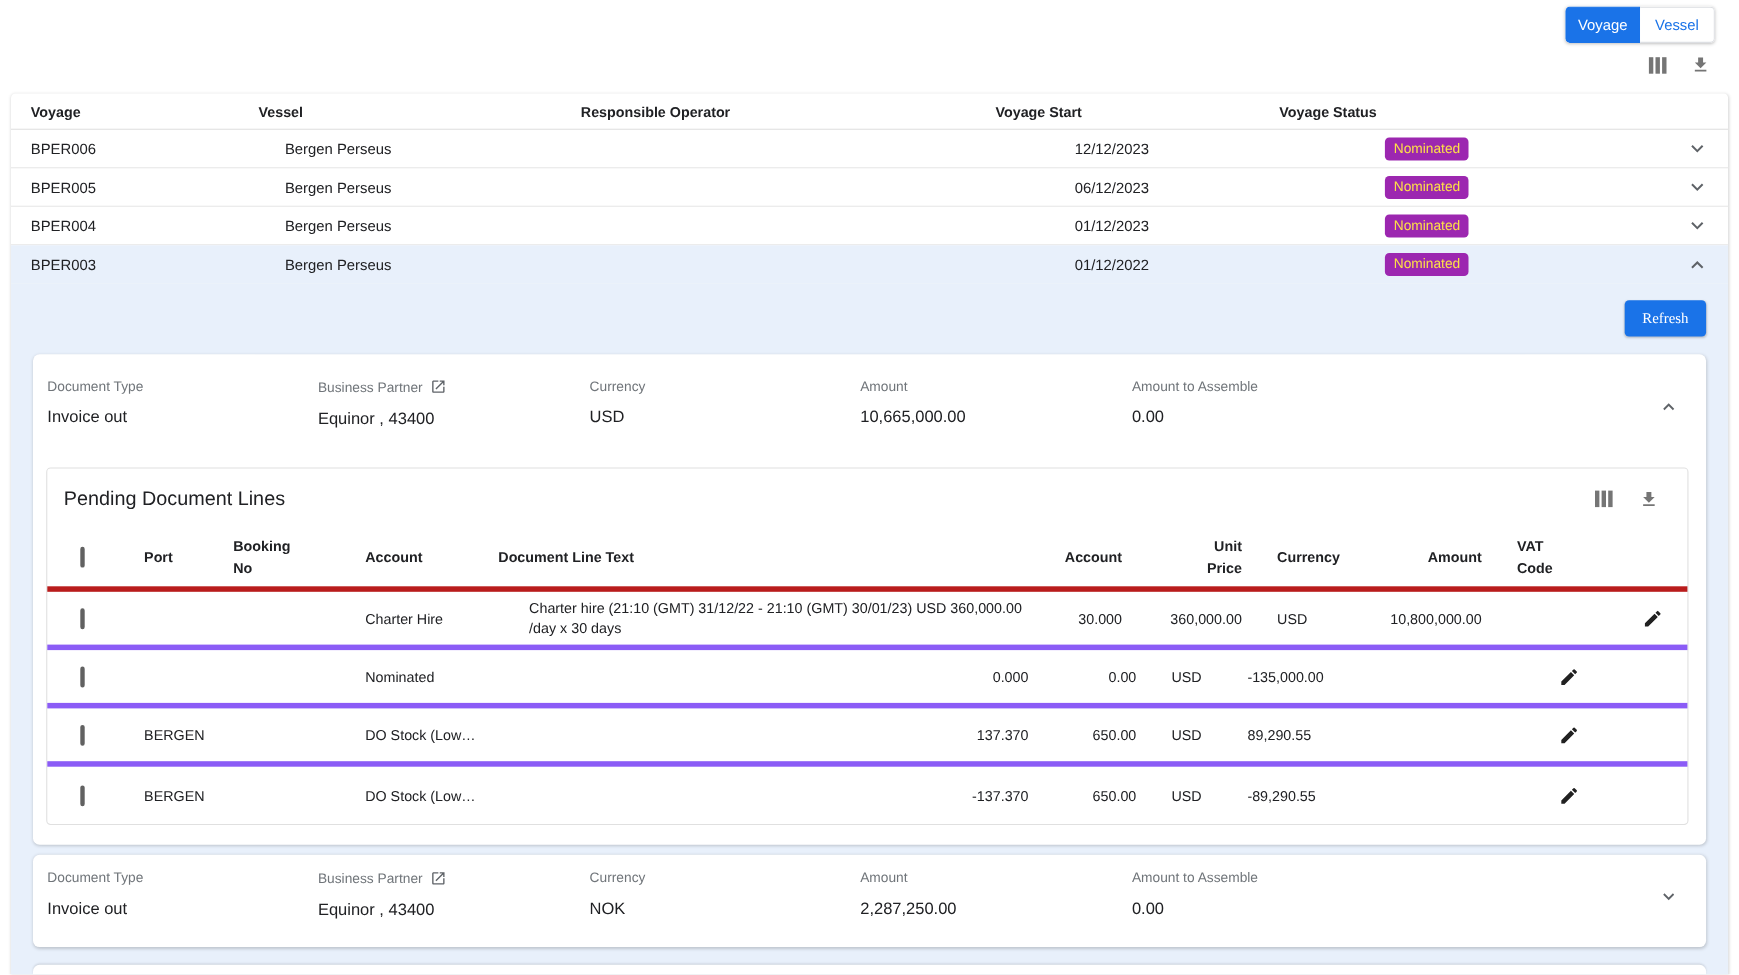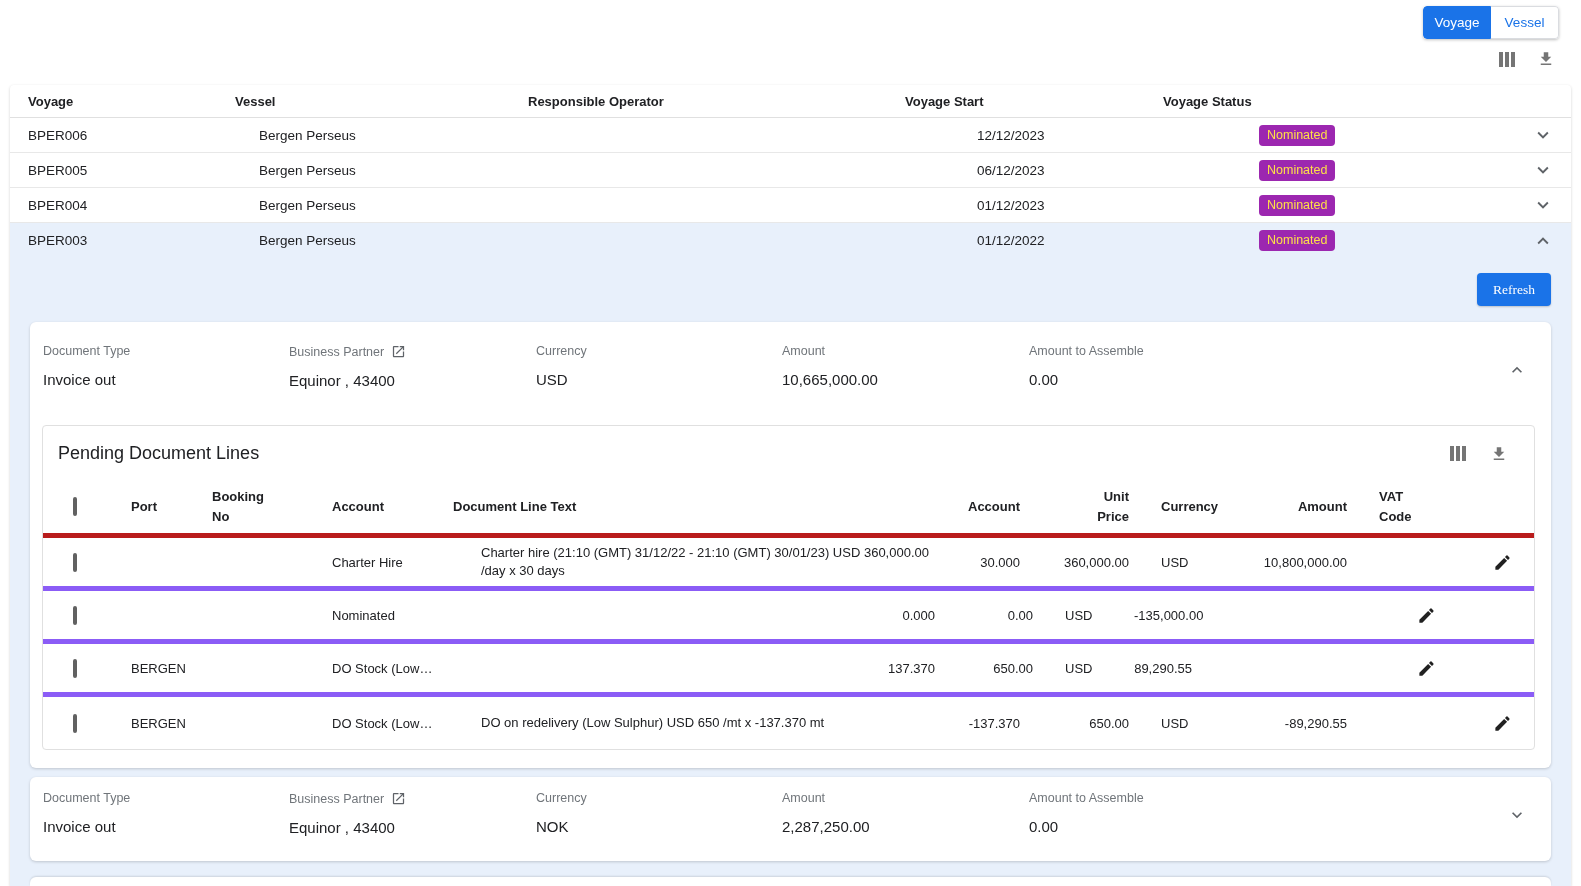--- a/index.html
+++ b/index.html
@@ -274,21 +274,20 @@
                 <path d="M3 17.25V21h3.75L17.81 9.94l-3.75-3.75L3 17.25zM20.71 7.04c.39-.39.39-1.02 0-1.41l-2.34-2.34a.9959.9959 0 0 0-1.41 0l-1.83 1.83 3.75 3.75 1.41-1.42z"></path>
               </svg>
             </div>
         </div>
 
         <div class="pl-grid pl-row">
           <div class="cell-check"><span class="checkbox"></span></div>
           <div>BERGEN</div>
           <div></div>
           <div class="cell-account">DO Stock (Low…</div>
-          <div class="cell-text">DO on redelivery (Low Sulphur) USD 650 /mt x -137.370 mt</div>
           <div class="cell-right pad-qty">-137.370</div>
           <div class="cell-right pad-unit">650.00</div>
           <div class="cell-curr">USD</div>
           <div class="cell-right pad-amt">-89,290.55</div>
           <div></div>
           <div class="cell-edit">
               <svg class="ic" width="19" height="19" viewBox="0 0 24 24" fill="#212121">
                 <path d="M3 17.25V21h3.75L17.81 9.94l-3.75-3.75L3 17.25zM20.71 7.04c.39-.39.39-1.02 0-1.41l-2.34-2.34a.9959.9959 0 0 0-1.41 0l-1.83 1.83 3.75 3.75 1.41-1.42z"></path>
               </svg>
             </div>

